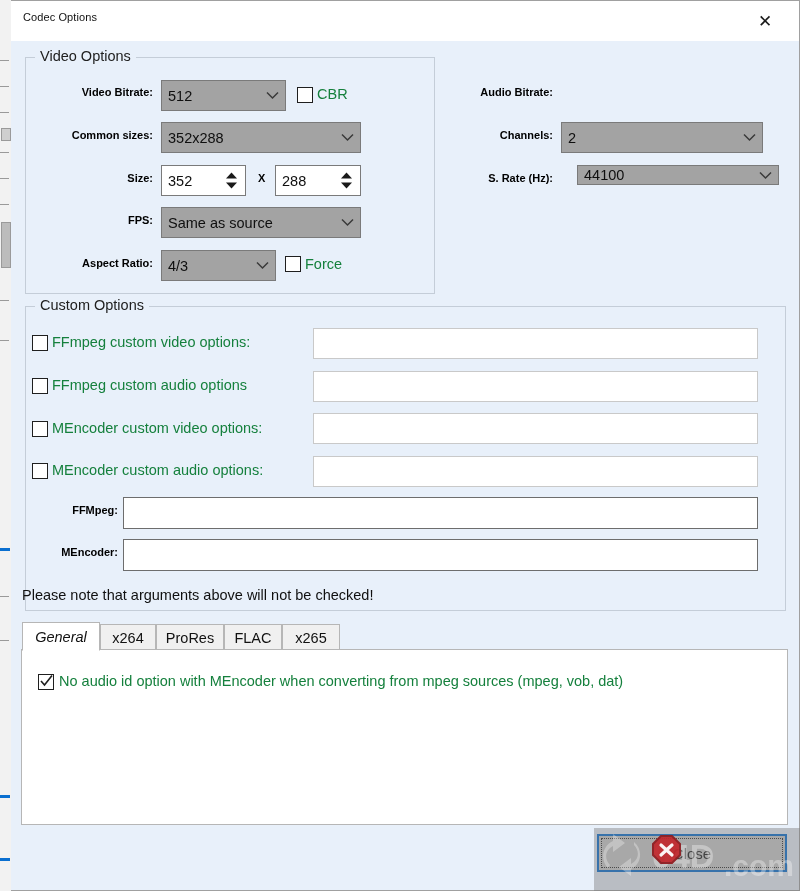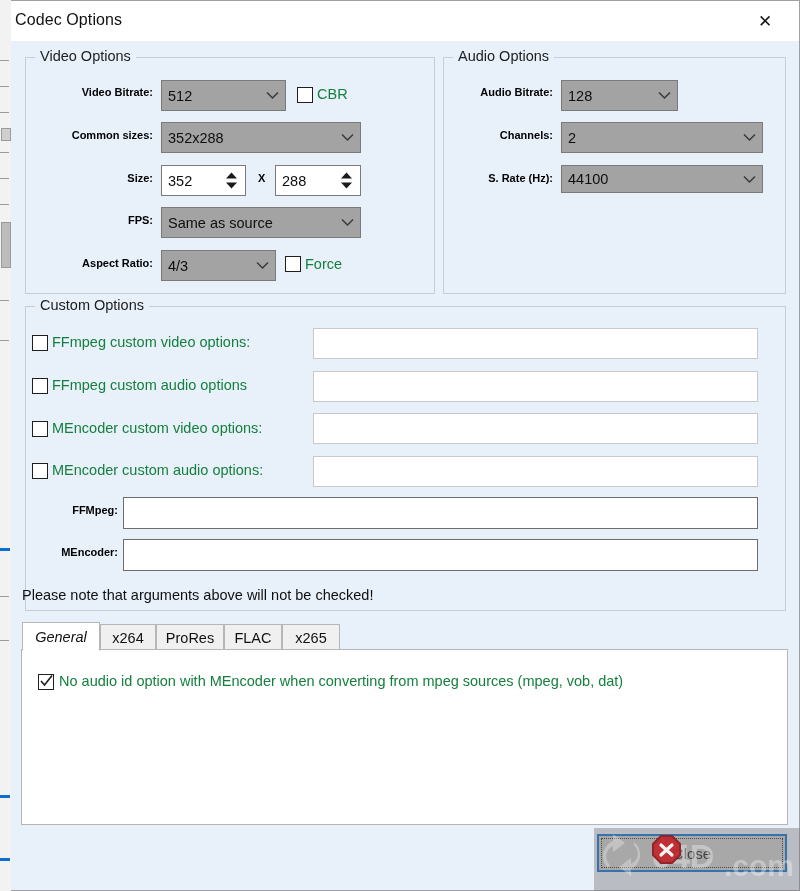--- a/index.html
+++ b/index.html
@@ -63,22 +63,22 @@
   
   #titlebar {
     position: absolute;
     left: 0; top: 0;
     width: 788px; height: 40px;
     background: #ffffff;
     box-sizing: border-box;
   }
   #title-text {
     position: absolute;
-    left: 4px; top: 10px;
-    font-size: 16px;
+    left: 12px; top: 10px;
+    font-size: 11px;
     color: #111111;
     letter-spacing: 0.1px;
   }
   #close-x {
     position: absolute;
     right: 11px; top: 0;
     width: 46px; height: 40px;
     display: flex;
     align-items: center;
     justify-content: center;
@@ -364,46 +364,35 @@
     <span class="cval">4/3</span>
     <span class="carrow">
       <svg width="13" height="9" viewBox="0 0 13 9">
           <path d="M1 1.5 L6.5 7 L12 1.5" stroke="#3a3a3a" stroke-width="1.5" fill="none"></path>
         </svg>
     </span>
   </div>
   <div class="cbox" style="left:274px; top:255px;"></div>
   <div class="cb-label" style="left:294px; top:255px;">Force</div>
 
-  <div class="groupbox" style="left:432px; top:56px; width:343px; height:237px;">
-    <div class="group-title">Audio Options</div>
-  </div>
 
   <div class="lbl right" style="left:420px; top:85px; width:122px;">Audio Bitrate:</div>
-  <div class="combo" style="left:550px; top:79px; width:117px; height:31px;">
-    <span class="cval">128</span>
-    <span class="carrow">
-      <svg width="13" height="9" viewBox="0 0 13 9">
-          <path d="M1 1.5 L6.5 7 L12 1.5" stroke="#3a3a3a" stroke-width="1.5" fill="none"></path>
-        </svg>
-    </span>
-  </div>
 
   <div class="lbl right" style="left:420px; top:128px; width:122px;">Channels:</div>
   <div class="combo" style="left:550px; top:121px; width:202px; height:31px;">
     <span class="cval">2</span>
     <span class="carrow">
       <svg width="13" height="9" viewBox="0 0 13 9">
           <path d="M1 1.5 L6.5 7 L12 1.5" stroke="#3a3a3a" stroke-width="1.5" fill="none"></path>
         </svg>
     </span>
   </div>
 
   <div class="lbl right" style="left:420px; top:171px; width:122px;">S. Rate (Hz):</div>
-  <div class="combo" style="left:550px; top:164px; width:202px; height:28px;gap:42px;">
+  <div class="combo" style="left:566px; top:164px; width:202px; height:20px;gap:42px;">
     <span class="cval">44100</span>
     <span class="carrow">
       <svg width="13" height="9" viewBox="0 0 13 9">
           <path d="M1 1.5 L6.5 7 L12 1.5" stroke="#3a3a3a" stroke-width="1.5" fill="none"></path>
         </svg>
     </span>
   </div>
 
   <div class="groupbox" style="left:14px; top:305px; width:761px; height:305px;">
     <div class="group-title">Custom Options</div>

